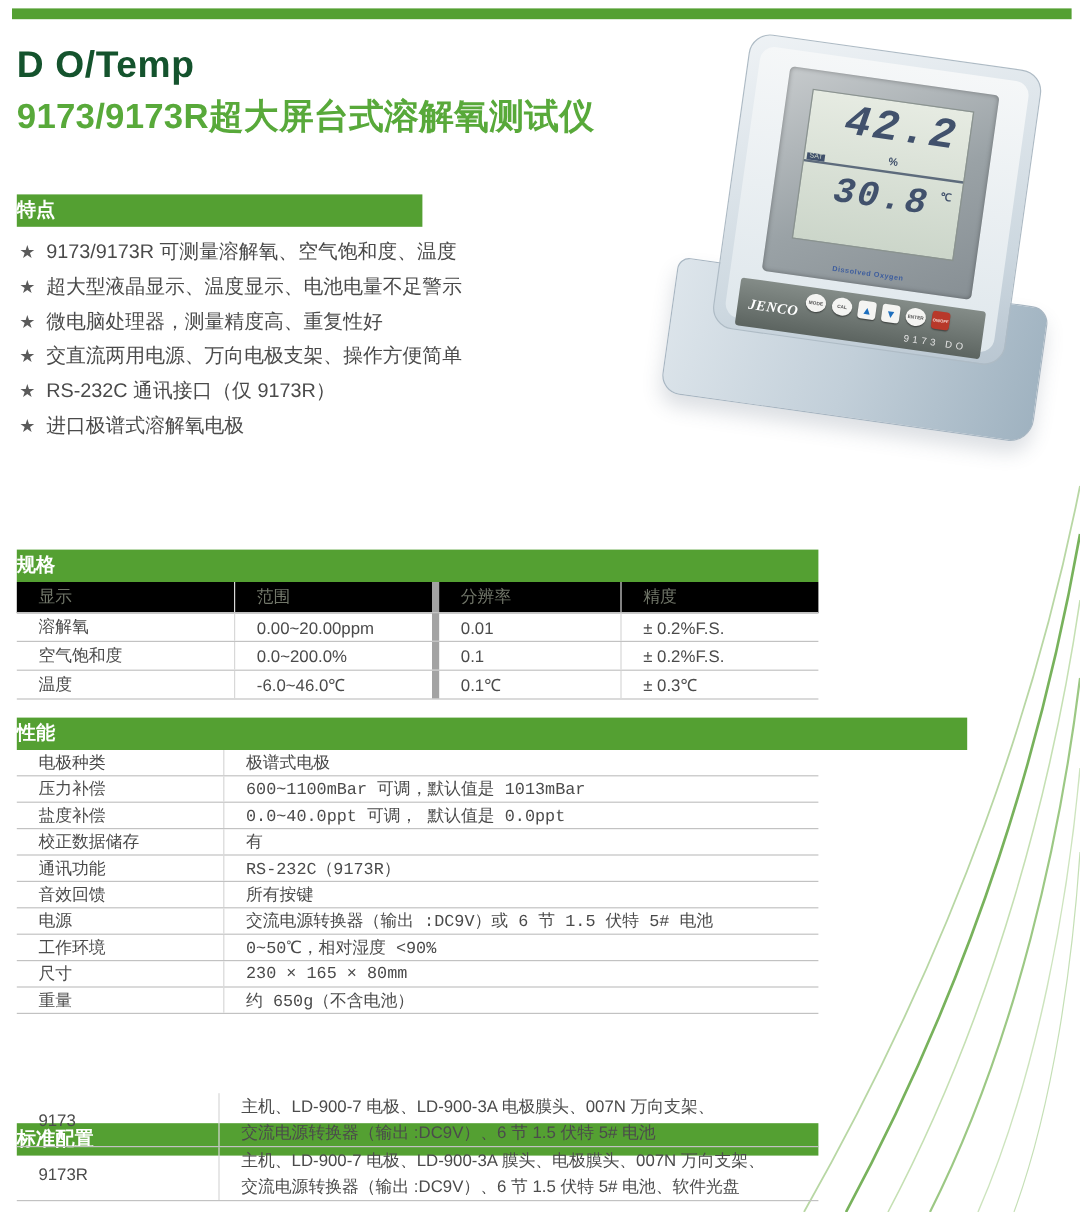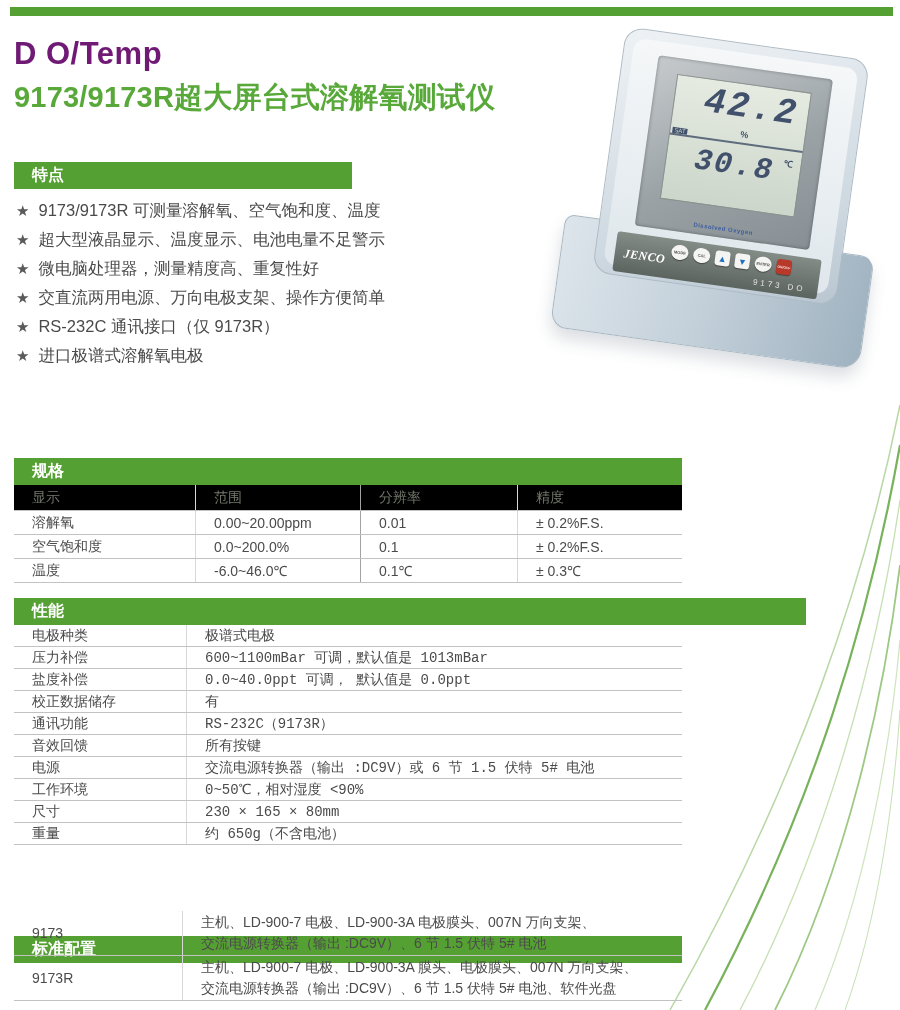--- a/index.html
+++ b/index.html
@@ -2,47 +2,47 @@
 <html><head>
 <meta charset="utf-8">
 <style>
   html,body{margin:0;padding:0;background:#fff;}
   #page{position:relative;width:900px;height:1010px;background:#ffffff;overflow:hidden;
         font-family:"Liberation Sans",sans-serif;color:#4b4b4b;}
 
   .topbar{position:absolute;left:10px;top:7px;width:883px;height:9px;background:#54a032;}
 
   .t1{position:absolute;left:14px;top:36px;margin:0;font-size:31px;font-weight:bold;
-      color:#701a75;letter-spacing:.5px;}
+      color:#14532d;letter-spacing:.5px;}
   .t2{position:absolute;left:14px;top:78px;margin:0;font-size:29px;font-weight:bold;
       color:#58a93a;letter-spacing:.2px;}
 
   .secbar{position:absolute;height:27px;background:#54a032;color:#fff;font-size:16px;
-          font-weight:bold;display:flex;align-items:center;padding-left:18px;box-sizing:border-box;}
+          font-weight:bold;display:flex;align-items:center;box-sizing:border-box;}
   .feat-bar{left:14px;top:162px;width:338px;}
   .spec-bar{left:14px;top:458px;width:668px;}
   .perf-bar{left:14px;top:598px;width:792px;}
   .conf-bar{left:14px;top:936px;width:668px;}
 
   .features{position:absolute;left:16px;top:196px;margin:0;padding:0;list-style:none;}
   .features li{font-size:16.5px;line-height:29px;color:#4a4a4a;white-space:nowrap;}
   .features .star{margin-right:9px;color:#5a5a5a;font-size:15px;}
 
   
   .tbl{position:absolute;left:14px;width:668px;font-size:14px;color:#4b4b4b;}
   .spec-tbl{top:485px;}
   .perf-tbl{top:625px;}
   .conf-tbl{top:911px;}
   .trow{display:flex;box-sizing:border-box;border-bottom:1px solid #c2c2c2;align-items:center;}
   .trow>div{box-sizing:border-box;padding-left:18px;white-space:nowrap;overflow:hidden;}
   .hdr{background:#000000;color:#72776a;height:26px;border-bottom:1px solid #c2c2c2;}
   .srow{height:24px;}
   .sc1{width:181px;}
   .sc2{width:165px;border-left:1px solid #d8d8d8;}
-  .sc3{width:157px;border-left:1px solid #a3a3a3;}
+  .sc3{width:157px;border-left:6px solid #a3a3a3;}
   .sc4{width:165px;border-left:1px solid #d8d8d8;}
   .hdr>div,.srow>div{height:100%;display:flex;align-items:center;}
 
   .prow{height:22px;}
   .prow>div{height:100%;display:flex;align-items:center;font-family:Liberation Mono, monospace;}
   .pc1{width:172px;}
   .pc2{width:496px;border-left:1px solid #d8d8d8;}
 
   .crow{height:45px;}
   .cc1{width:168px;display:flex;align-items:center;height:100%;}

